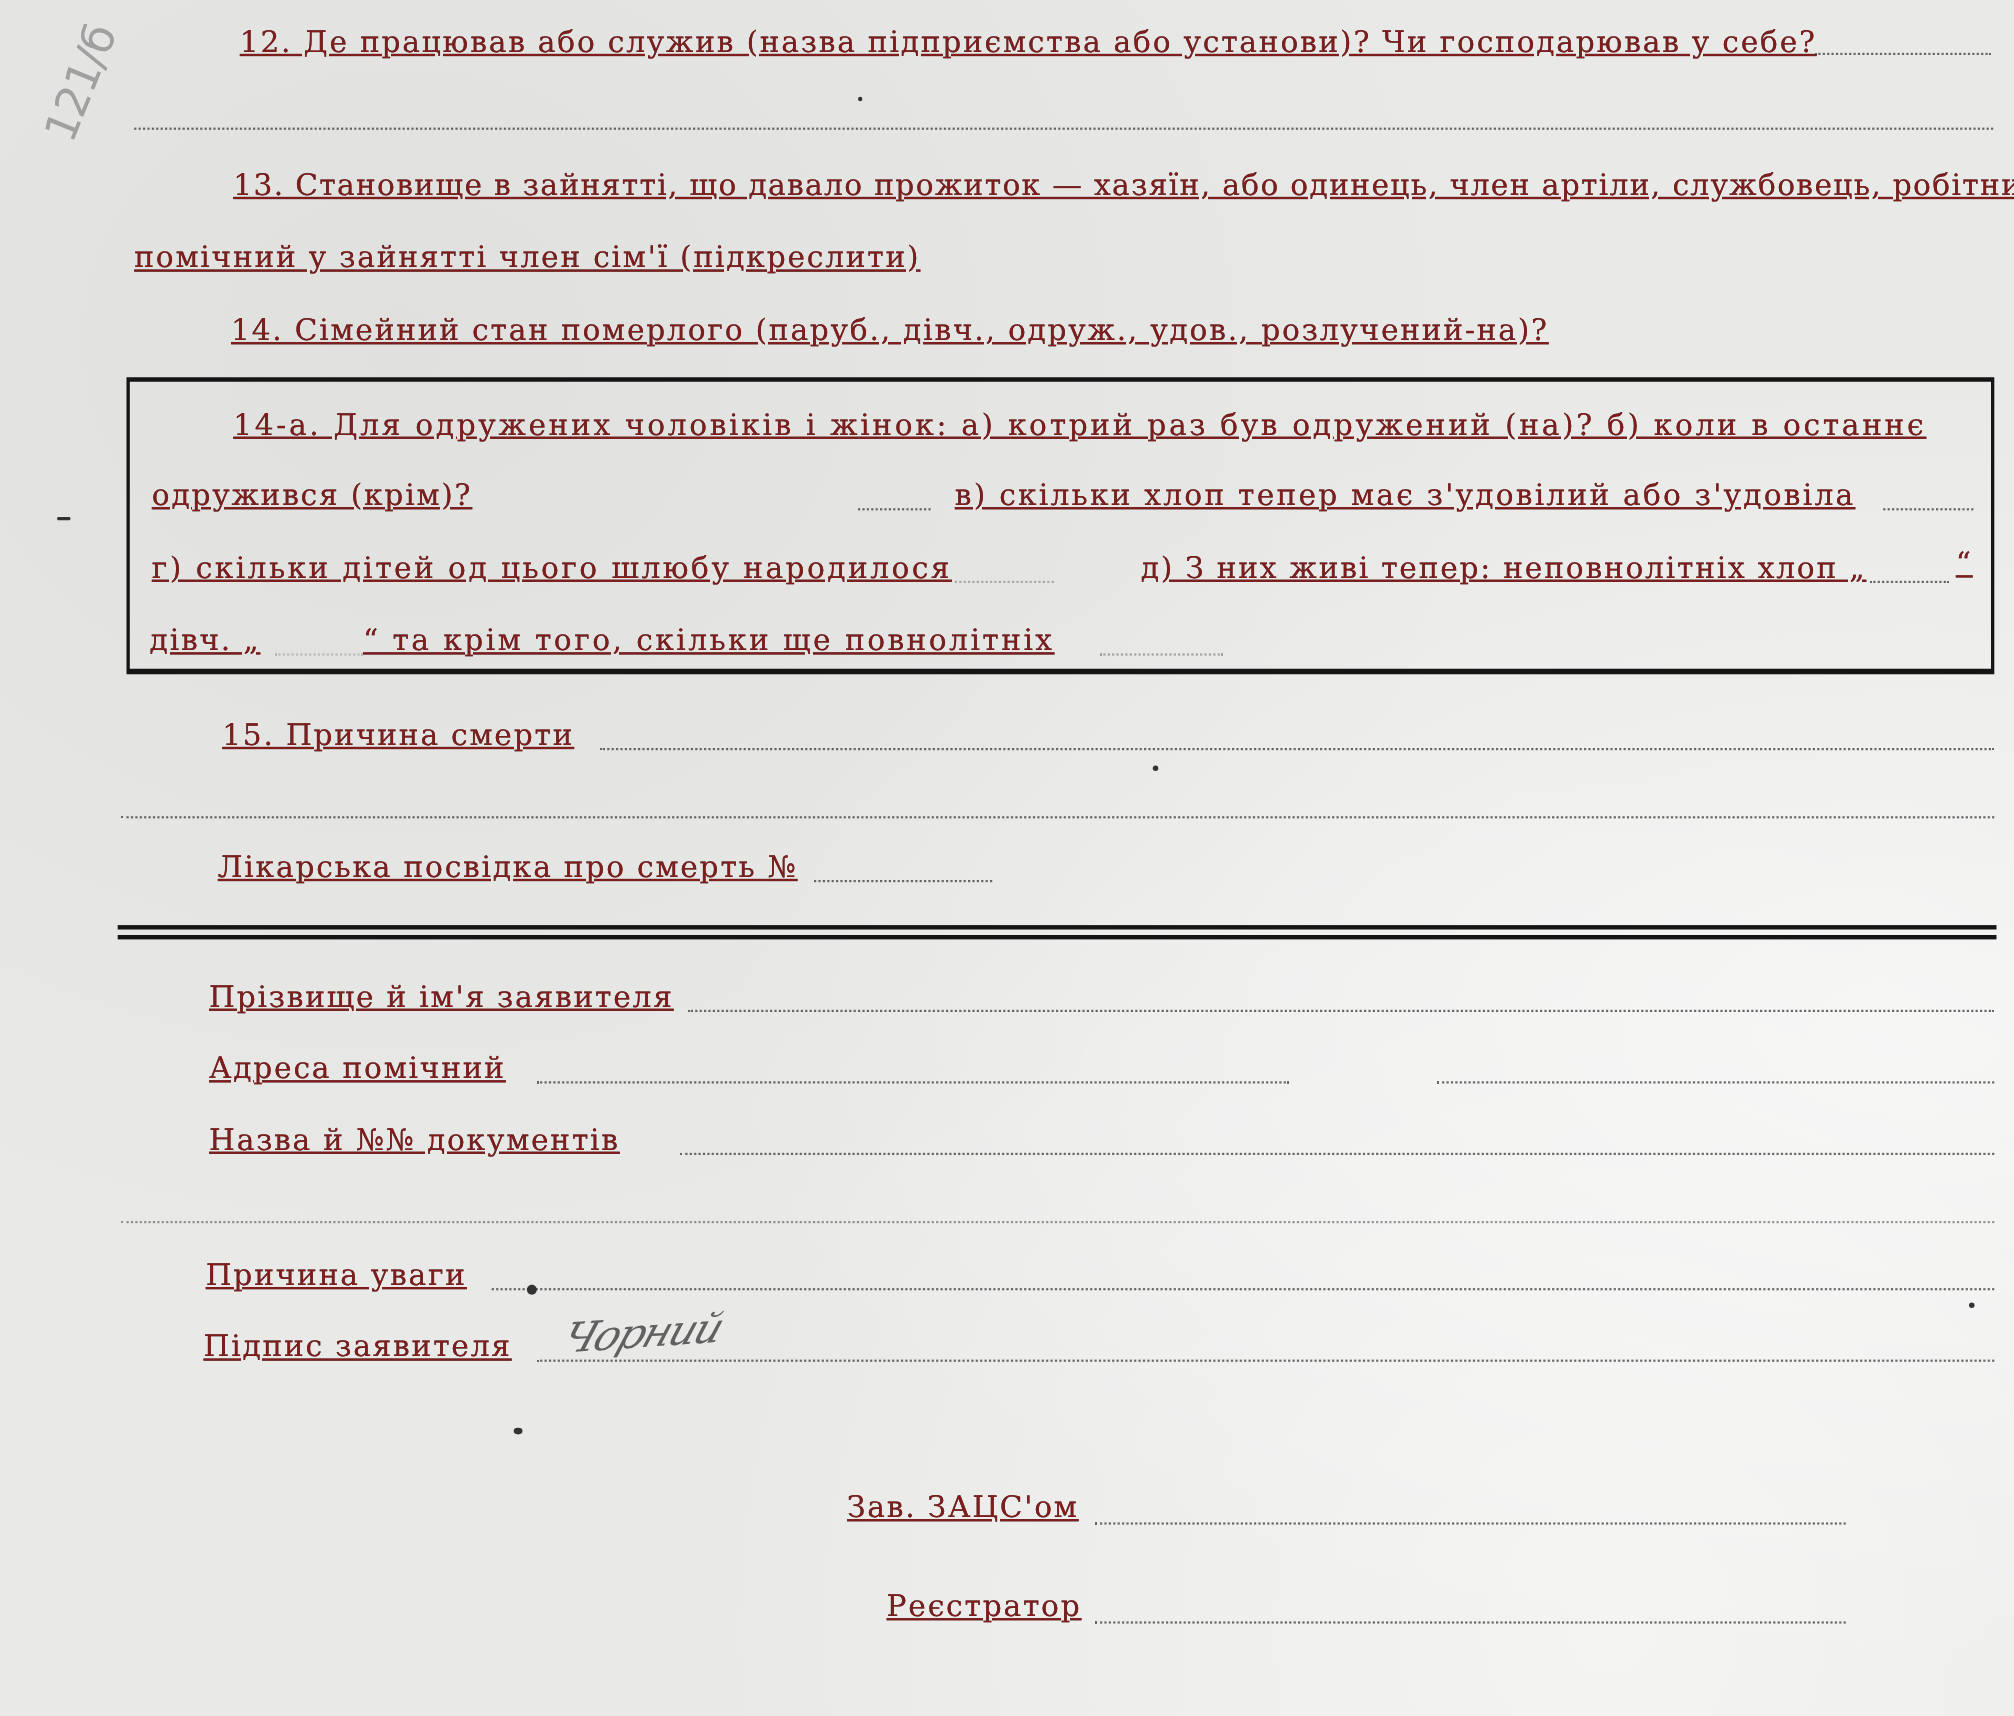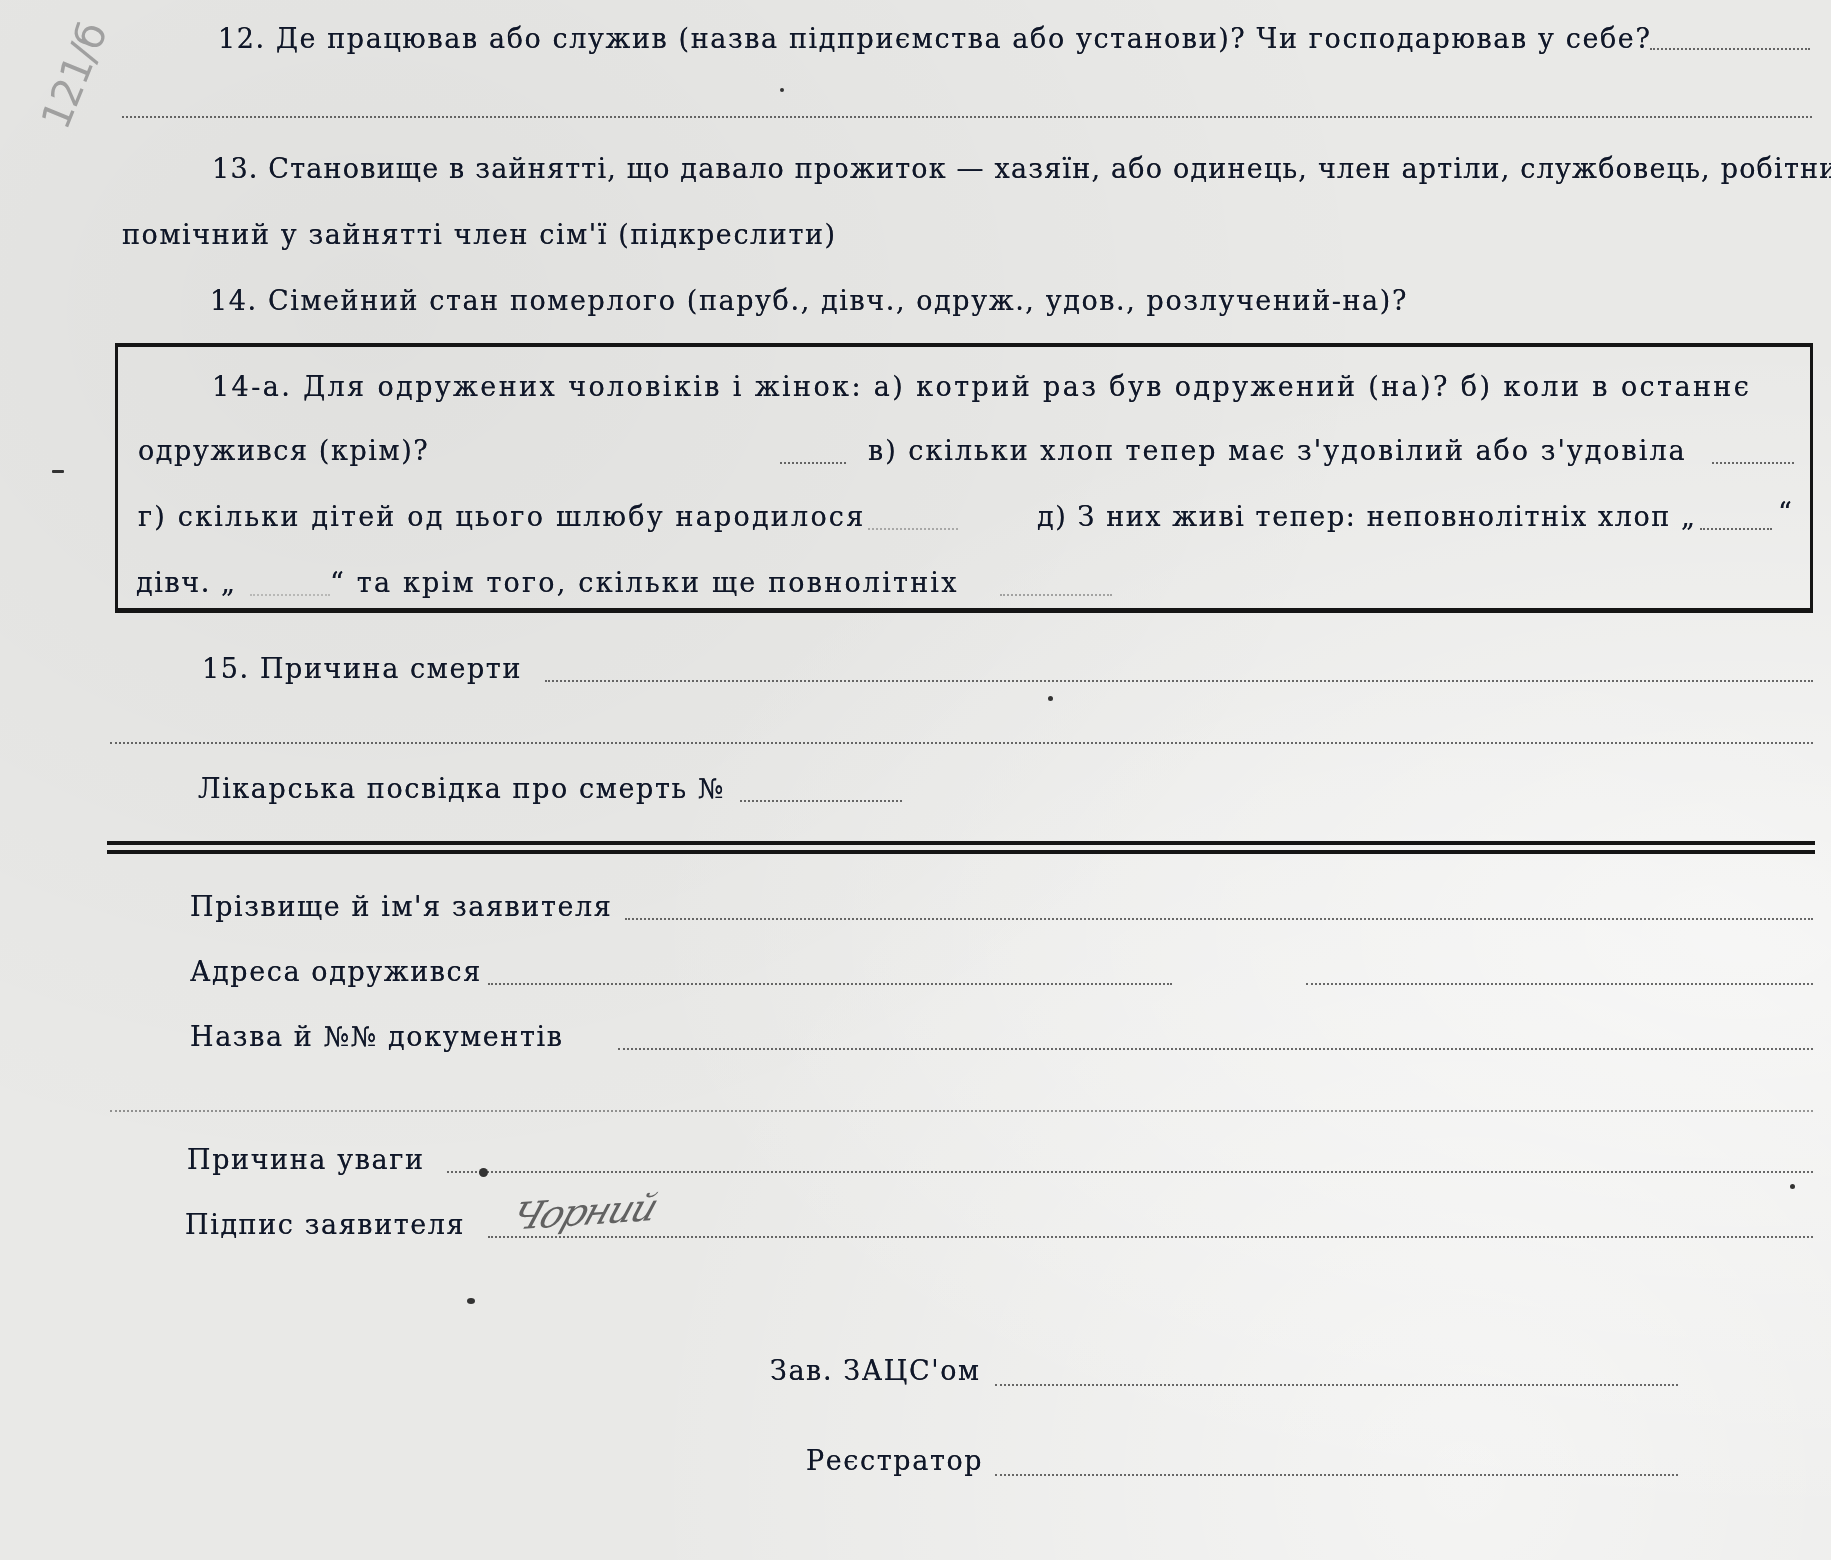--- a/index.html
+++ b/index.html
@@ -8,22 +8,23 @@
     background:#e9e9e7;
     background-image:
       radial-gradient(ellipse at 95% 60%, rgba(255,255,255,0.55), rgba(255,255,255,0) 45%),
       radial-gradient(ellipse at 20% 20%, rgba(0,0,0,0.04), rgba(0,0,0,0) 50%),
       radial-gradient(ellipse at 80% 95%, rgba(255,255,255,0.5), rgba(255,255,255,0) 40%);
     font-family: "DejaVu Serif", "Liberation Serif", serif;
     color:#1f1f1f;
   }
   .t {
     position:absolute; white-space:nowrap; font-size:27px; letter-spacing:1.6px;
-    line-height:34px; color:#0f172a;
+    line-height:34px; color:#7f1d1d;
     text-shadow: 0 0 0.6px #444;
+    text-decoration: underline;
   }
   .dots {
     position:absolute; height:0; border-bottom:2px dotted #3a3a3a; opacity:0.75;
   }
   .rule { position:absolute; background:#151515; }
   .box {
     position:absolute; left:115px; top:343px; width:1698px; height:270px;
     border-top:4px solid #151515; border-bottom:5px solid #151515;
     border-left:3px solid #151515; border-right:3px solid #151515;
     box-sizing:border-box;
@@ -81,21 +82,21 @@
 
   <div class="t" style="left:198px; top:772px;">Лікарська посвідка про смерть №</div>
   <div class="dots" style="left:740px; width:162px; top:800px;"></div>
 
   <div class="rule" style="left:107px; top:841px; width:1708px; height:4px;"></div>
   <div class="rule" style="left:107px; top:850px; width:1708px; height:4px;"></div>
 
   <div class="t" style="left:190px; top:890px;">Прізвище й ім'я заявителя</div>
   <div class="dots" style="left:625px; width:1188px; top:918px;"></div>
 
-  <div class="t" style="left:190px; top:955px;">Адреса одружився</div>
+  <div class="t" style="left:190px; top:955px;">Адреса помічний</div>
   <div class="dots" style="left:488px; width:684px; top:983px;"></div>
   <div class="dots" style="left:1306px; width:507px; top:983px;"></div>
 
   <div class="t" style="left:190px; top:1020px;">Назва й №№ документів</div>
   <div class="dots" style="left:618px; width:1195px; top:1048px;"></div>
   <div class="dots" style="left:110px; width:1703px; top:1110px; opacity:0.5;"></div>
 
   <div class="t" style="left:187px; top:1143px;">Причина уваги</div>
   <div class="dots" style="left:447px; width:1366px; top:1171px;"></div>
 

